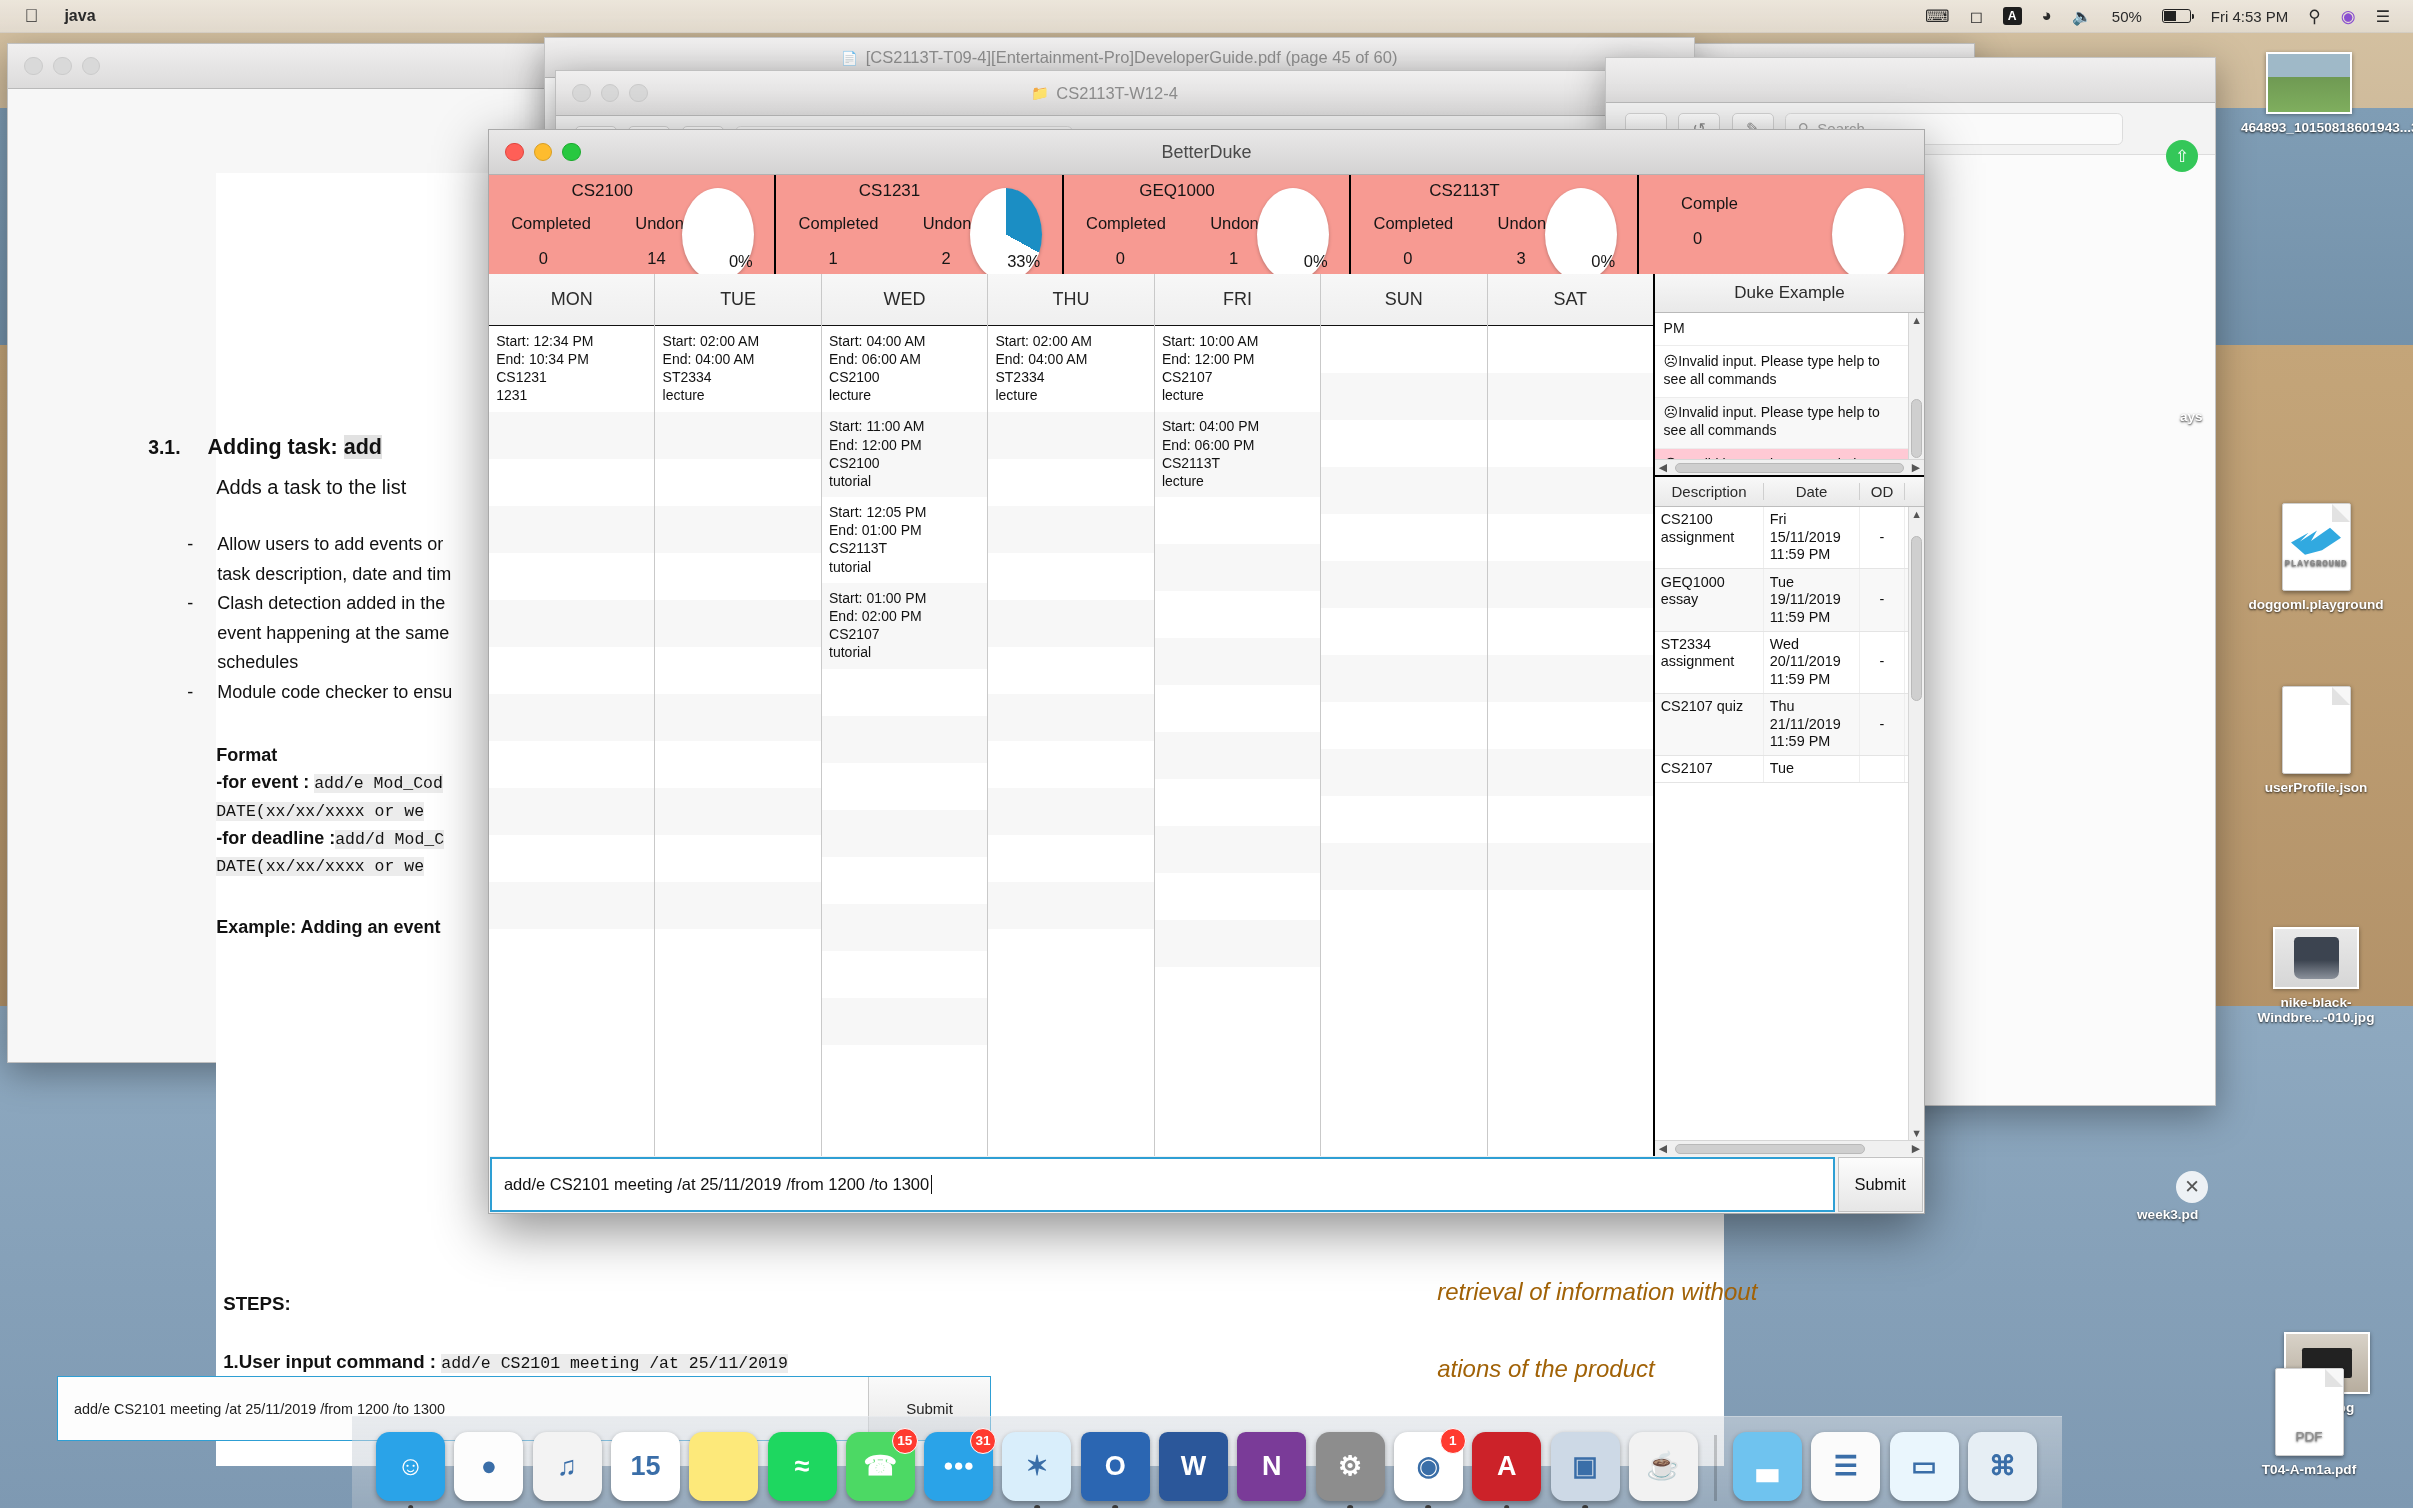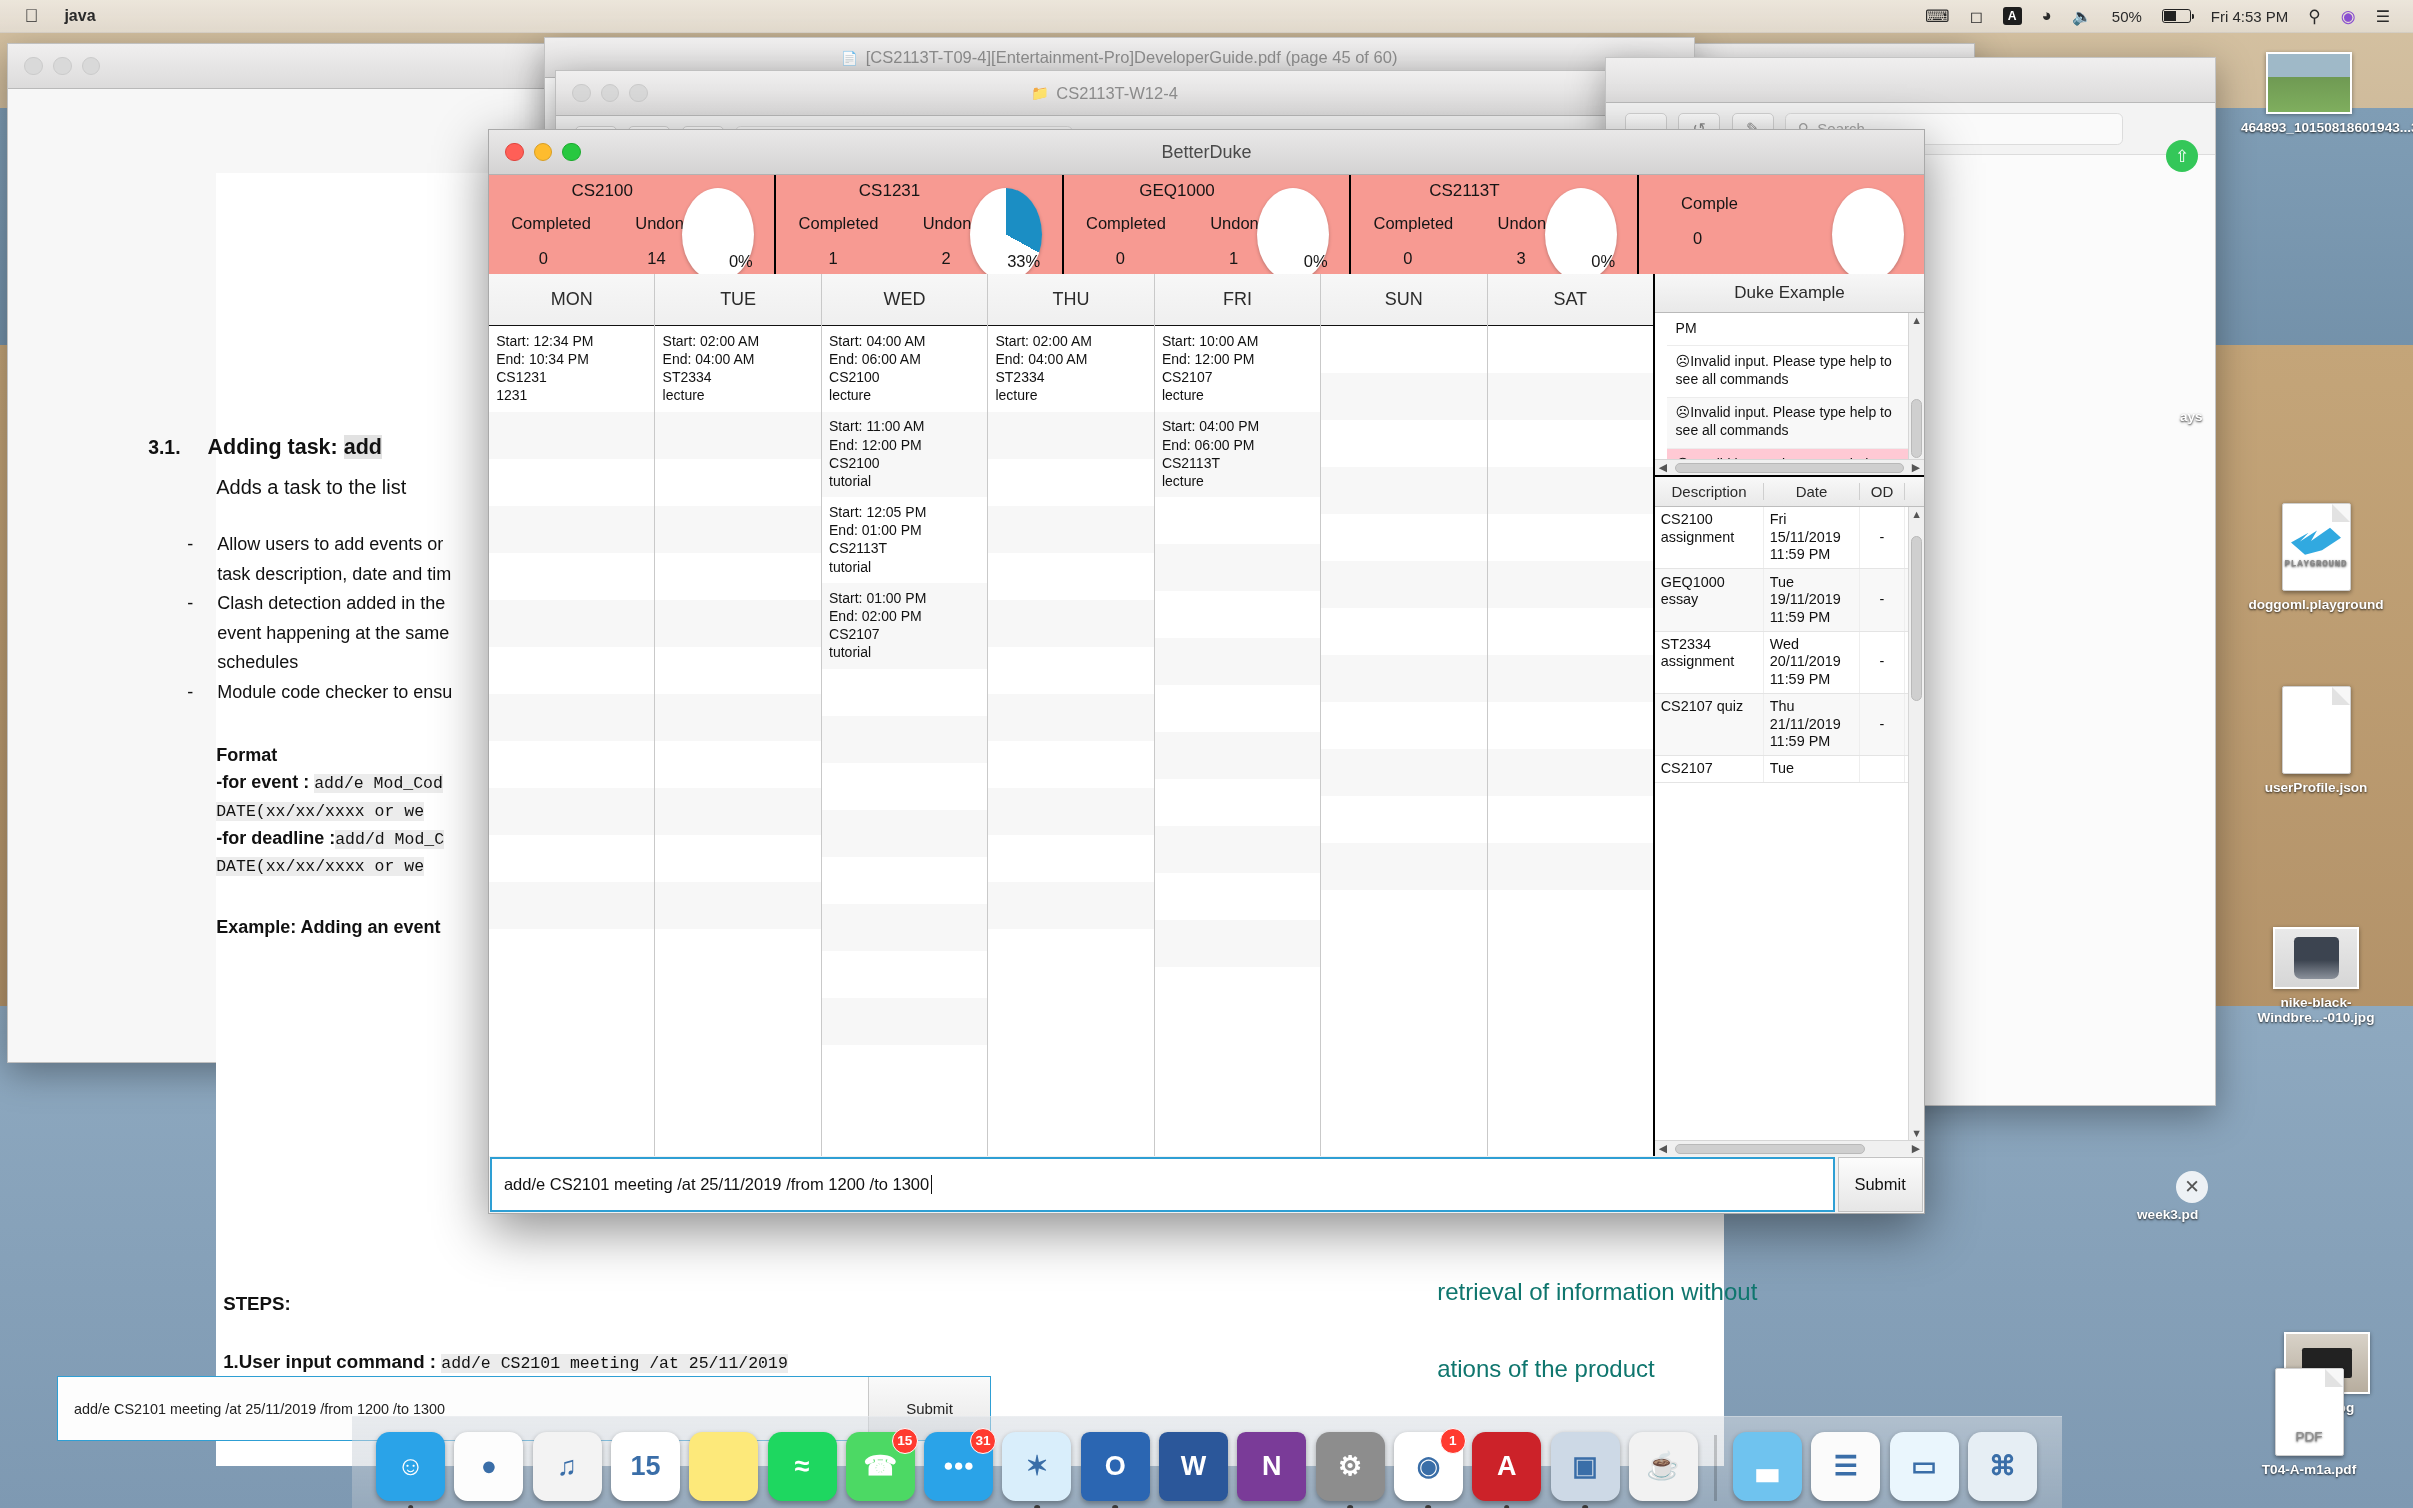--- a/index.html
+++ b/index.html
@@ -106,21 +106,21 @@
   .doc-sub { font-size:20px; margin:16px 0 0 68px; }
   .doc-ul { margin:32px 0 0 39px; font-size:18px; line-height:1.48; }
   .doc-ul li { list-style:none; display:flex; gap:20px; margin-bottom:2.9px;}
   .doc-ul li .dash{ width:10px; }
   .doc-fmt { margin:37px 0 0 68px; font-size:18px; line-height:1.5;}
   .doc-fmt b{ font-size:18px; }
   .mono { font-family:"Liberation Mono", monospace; font-size:16.5px; background:#ececec;}
   .doc-ex { margin:37px 0 0 68px; font-size:18px; font-weight:bold;}
   .steps { position:absolute; left:215px; top:1246px; font-size:18.7px; color:#111; line-height:1.55;}
   .steps b{font-weight:bold;}
-  .rightdoc { position:absolute; left:1429px; top:1228px; width:790px; font-size:24px; color:#0f766e; line-height:1.7;}
+  .rightdoc { position:absolute; left:1429px; top:1228px; width:790px; font-size:24px; color:#a16207; line-height:1.7;font-style:italic;}
 
   
   #mini-app { position:absolute; left:57px; top:1376px; width:934px; height:65px; background:#fdfdfd;border:1.4px solid #2e9fd4;display:flex;align-items:center; z-index:120;}
   #mini-app .mi-input{flex:1;padding-left:16px;font-size:14.4px;color:#222;}
   #mini-app .mi-sub{width:122px;height:100%;border-left:0.7px solid #c8c8c8;background:linear-gradient(180deg,#fafafa,#e6e6e6);display:flex;align-items:center;justify-content:center;font-size:15px;color:#222;}
 
   
   #betterduke {
     position:absolute; left:488px; top:129px; width:1437px; height:1085px;
     background:#f2f2f2; border:0.7px solid rgba(0,0,0,.3);
@@ -177,21 +177,21 @@
   .filler { height:47px; }
   .filler:nth-child(even){ background:#f7f7f7; }
 
   #bd-right { width:269px; display:flex; flex-direction:column; background:#000; }
   .rp-head {
     height:39px; background:linear-gradient(180deg,#f7f7f7,#e9e9e9);
     border-bottom:0.7px solid #b9b9b9;
     display:flex;align-items:center;justify-content:center;font-size:17px;color:#2b2b2b;
   }
   #rp-resp { height:164px; background:#fff; position:relative; overflow:hidden; border-bottom:2.2px solid #000;}
-  .resp-list{ position:absolute; left:0; right:16px; top:0;padding-left:12px; }
+  .resp-list{ position:absolute; left:0; right:16px; top:0; }
   .resp-item{ padding:6.5px 8.6px 8px; font-size:14px; line-height:1.28; color:#111; border-bottom:0.7px solid #ececec;}
   .resp-item.alt{ background:#f8f8f8; }
   .resp-item.sel{ background:#ffc9d4; }
   .vsb { position:absolute; right:0; top:0; bottom:0; width:16px; background:#f0f0f0; border-left:0.7px solid #d6d6d6;}
   .vsb .thumb{ position:absolute; left:2.2px; right:2.2px; background:#cfcfcf; border-radius:5.7px; border:0.7px solid #b9b9b9;}
   .vsb .ar{ position:absolute;left:0;right:0;height:14.4px;display:flex;align-items:center;justify-content:center;font-size:10.8px;color:#555;}
   .hsb { height:16px; background:#f0f0f0; border-top:0.7px solid #d6d6d6; display:flex; align-items:center;}
   .hsb .ar{width:16px;text-align:center;font-size:10.8px;color:#555;}
   .hsb .track{flex:1;height:10px;background:#f0f0f0;position:relative;}
   .hsb .thumb{position:absolute;top:0;bottom:0;background:#cfcfcf;border:0.7px solid #b9b9b9;border-radius:5.7px;}

